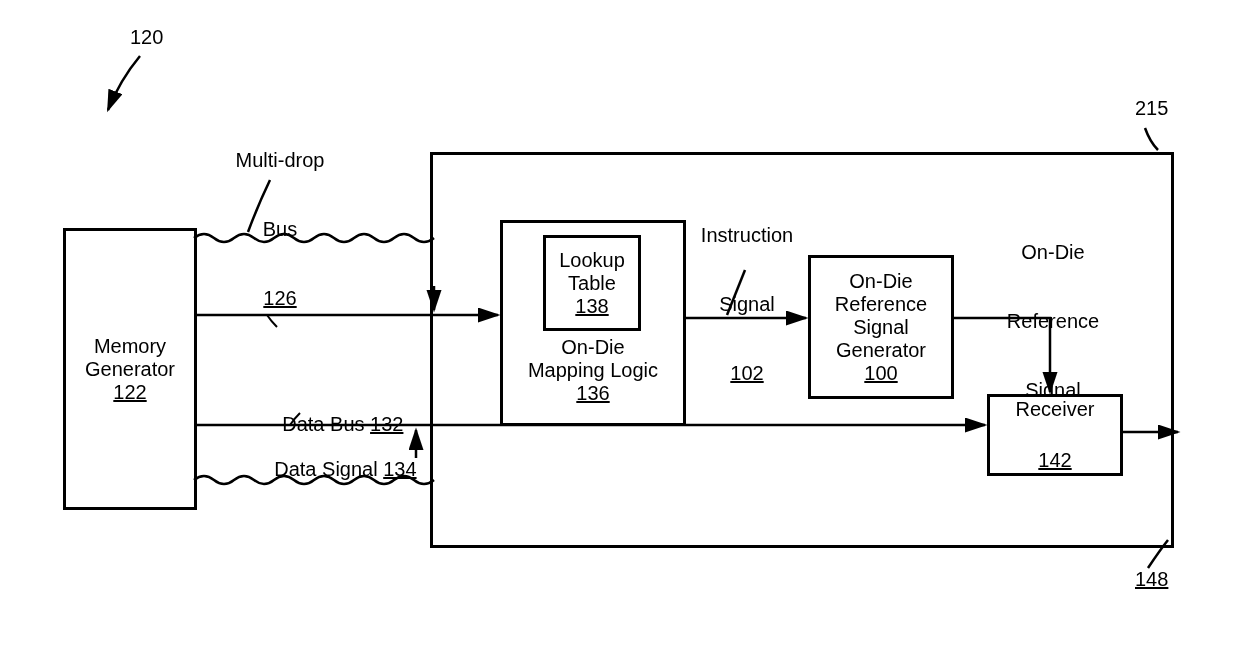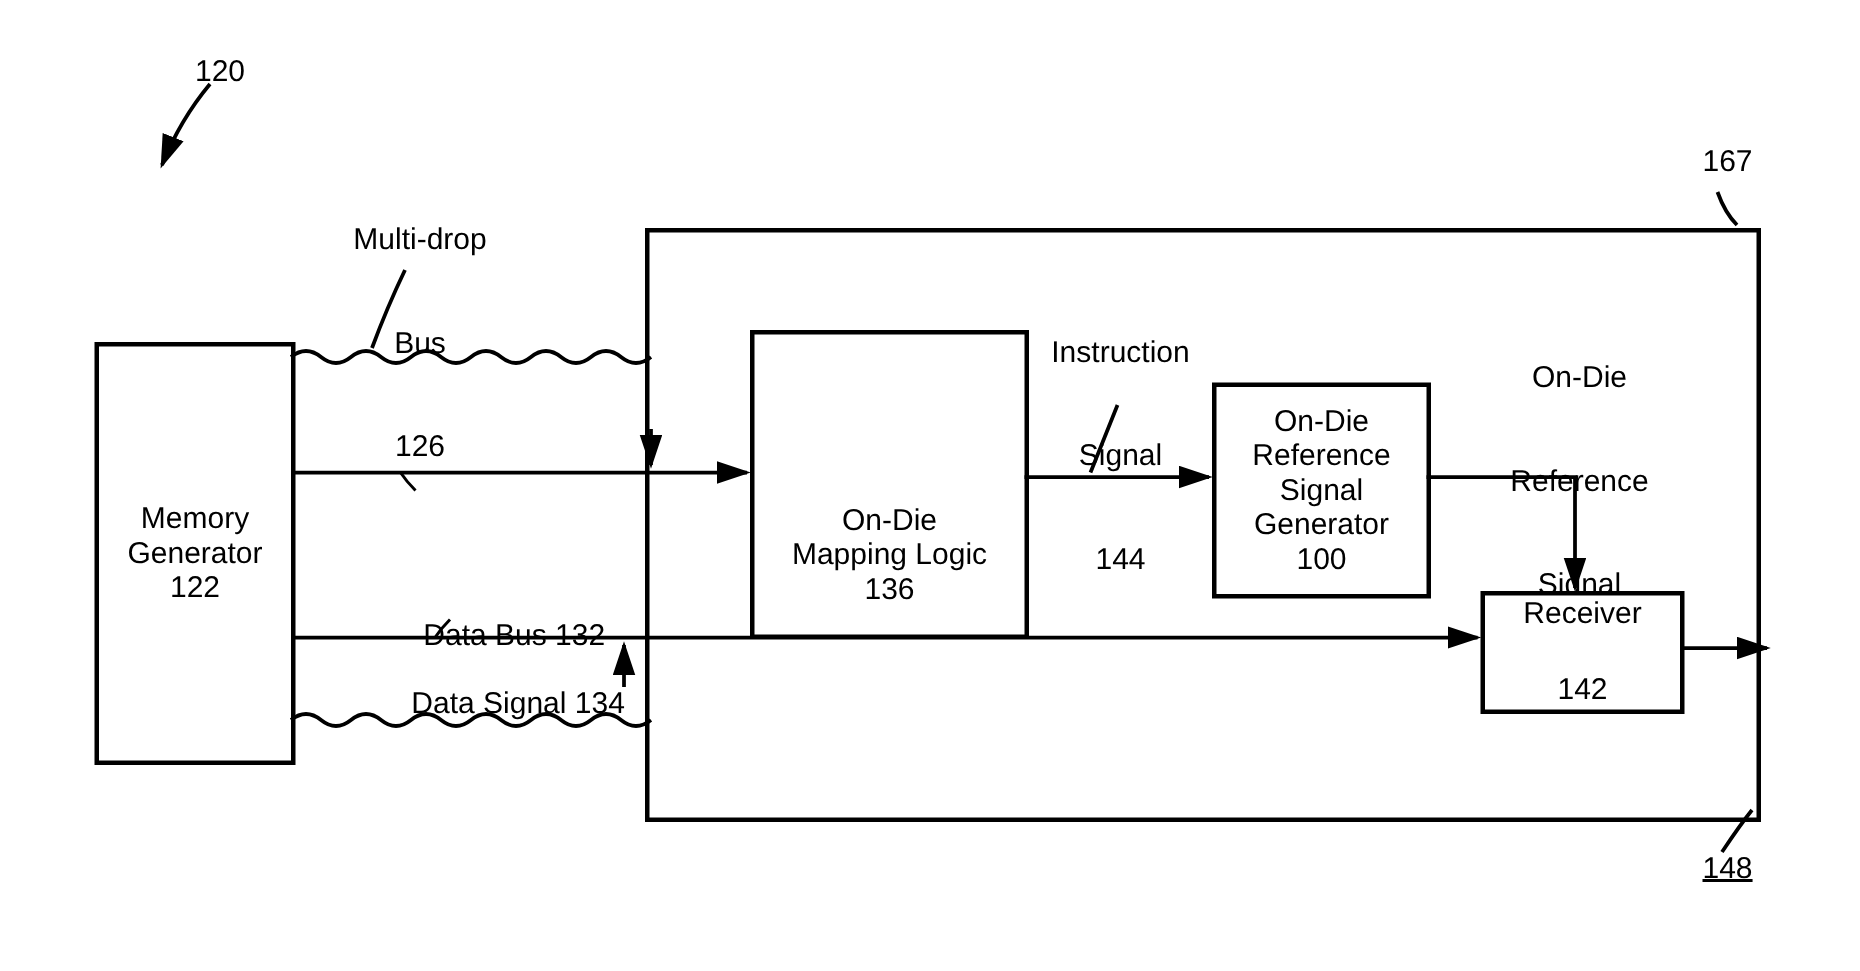--- a/index.html
+++ b/index.html
@@ -28,75 +28,81 @@
     text-align: center;
     white-space: pre;
   }
   .centered {
     display: flex;
     flex-direction: column;
     justify-content: center;
     align-items: center;
   }
   .u {
+    text-decoration: underline;
   }
   svg.overlay {
     position: absolute;
     left: 0; top: 0;
     width: 1240px;
     height: 647px;
     pointer-events: none;
   }
 </style>
 </head>
 <body>
 
 <div class="stage">
 
-  <div class="label" style="left:130px; top:26px;margin-top:11px;">120</div>
+  <div class="label" style="left:130px; top:26px;">120</div>
 
   <div class="box centered" style="left:63px; top:228px; width:128px; height:276px;">
     <div>Memory</div>
     <div>Generator</div>
     <div class="u">122</div>
   </div>
 
   <div class="label" style="left:215px; top:103px; width:130px;">
     <div>Multi-drop</div>
     <div>Bus</div>
     <div class="u">126</div>
   </div>
 
   <div class="box" style="left:430px; top:152px; width:738px; height:390px;"></div>
-  <div class="label" style="left:1135px; top:97px;">167</div>
+  <div class="label" style="left:1135px; top:97px;">215</div>
   <div class="label" style="left:1135px; top:568px;text-decoration:underline;">148</div>
 
 
 
   <div class="label" style="left:260px; top:390px;">
     <span>Data Bus </span><span class="u">132</span>
   </div>
 
   <div class="label" style="left:252px; top:435px;text-align:right;">
     <span>Data Signal </span><span class="u">134</span>
   </div>
 
   <div class="box" style="left:500px; top:220px; width:180px; height:200px;">
 
+    <div class="box centered" style="left:40px; top:12px; width:92px; height:90px; position:absolute;">
+      <div>Lookup</div>
+      <div>Table</div>
+      <div class="u">138</div>
+    </div>
     <div class="label centered" style="left:0; top:113px; width:180px;">
       <div>On-Die</div>
       <div>Mapping Logic</div>
       <div class="u">136</div>
     </div>
   </div>
 
   <div class="label" style="left:682px; top:178px; width:130px;">
     <div>Instruction</div>
     <div>Signal</div>
-    <div class="u">144</div>
+    <div class="u">102</div>
   </div>
 
   <div class="box centered" style="left:808px; top:255px; width:140px; height:138px;">
     <div>On-Die</div>
     <div>Reference</div>
     <div>Signal</div>
     <div>Generator</div>
     <div class="u">100</div>
   </div>
 

